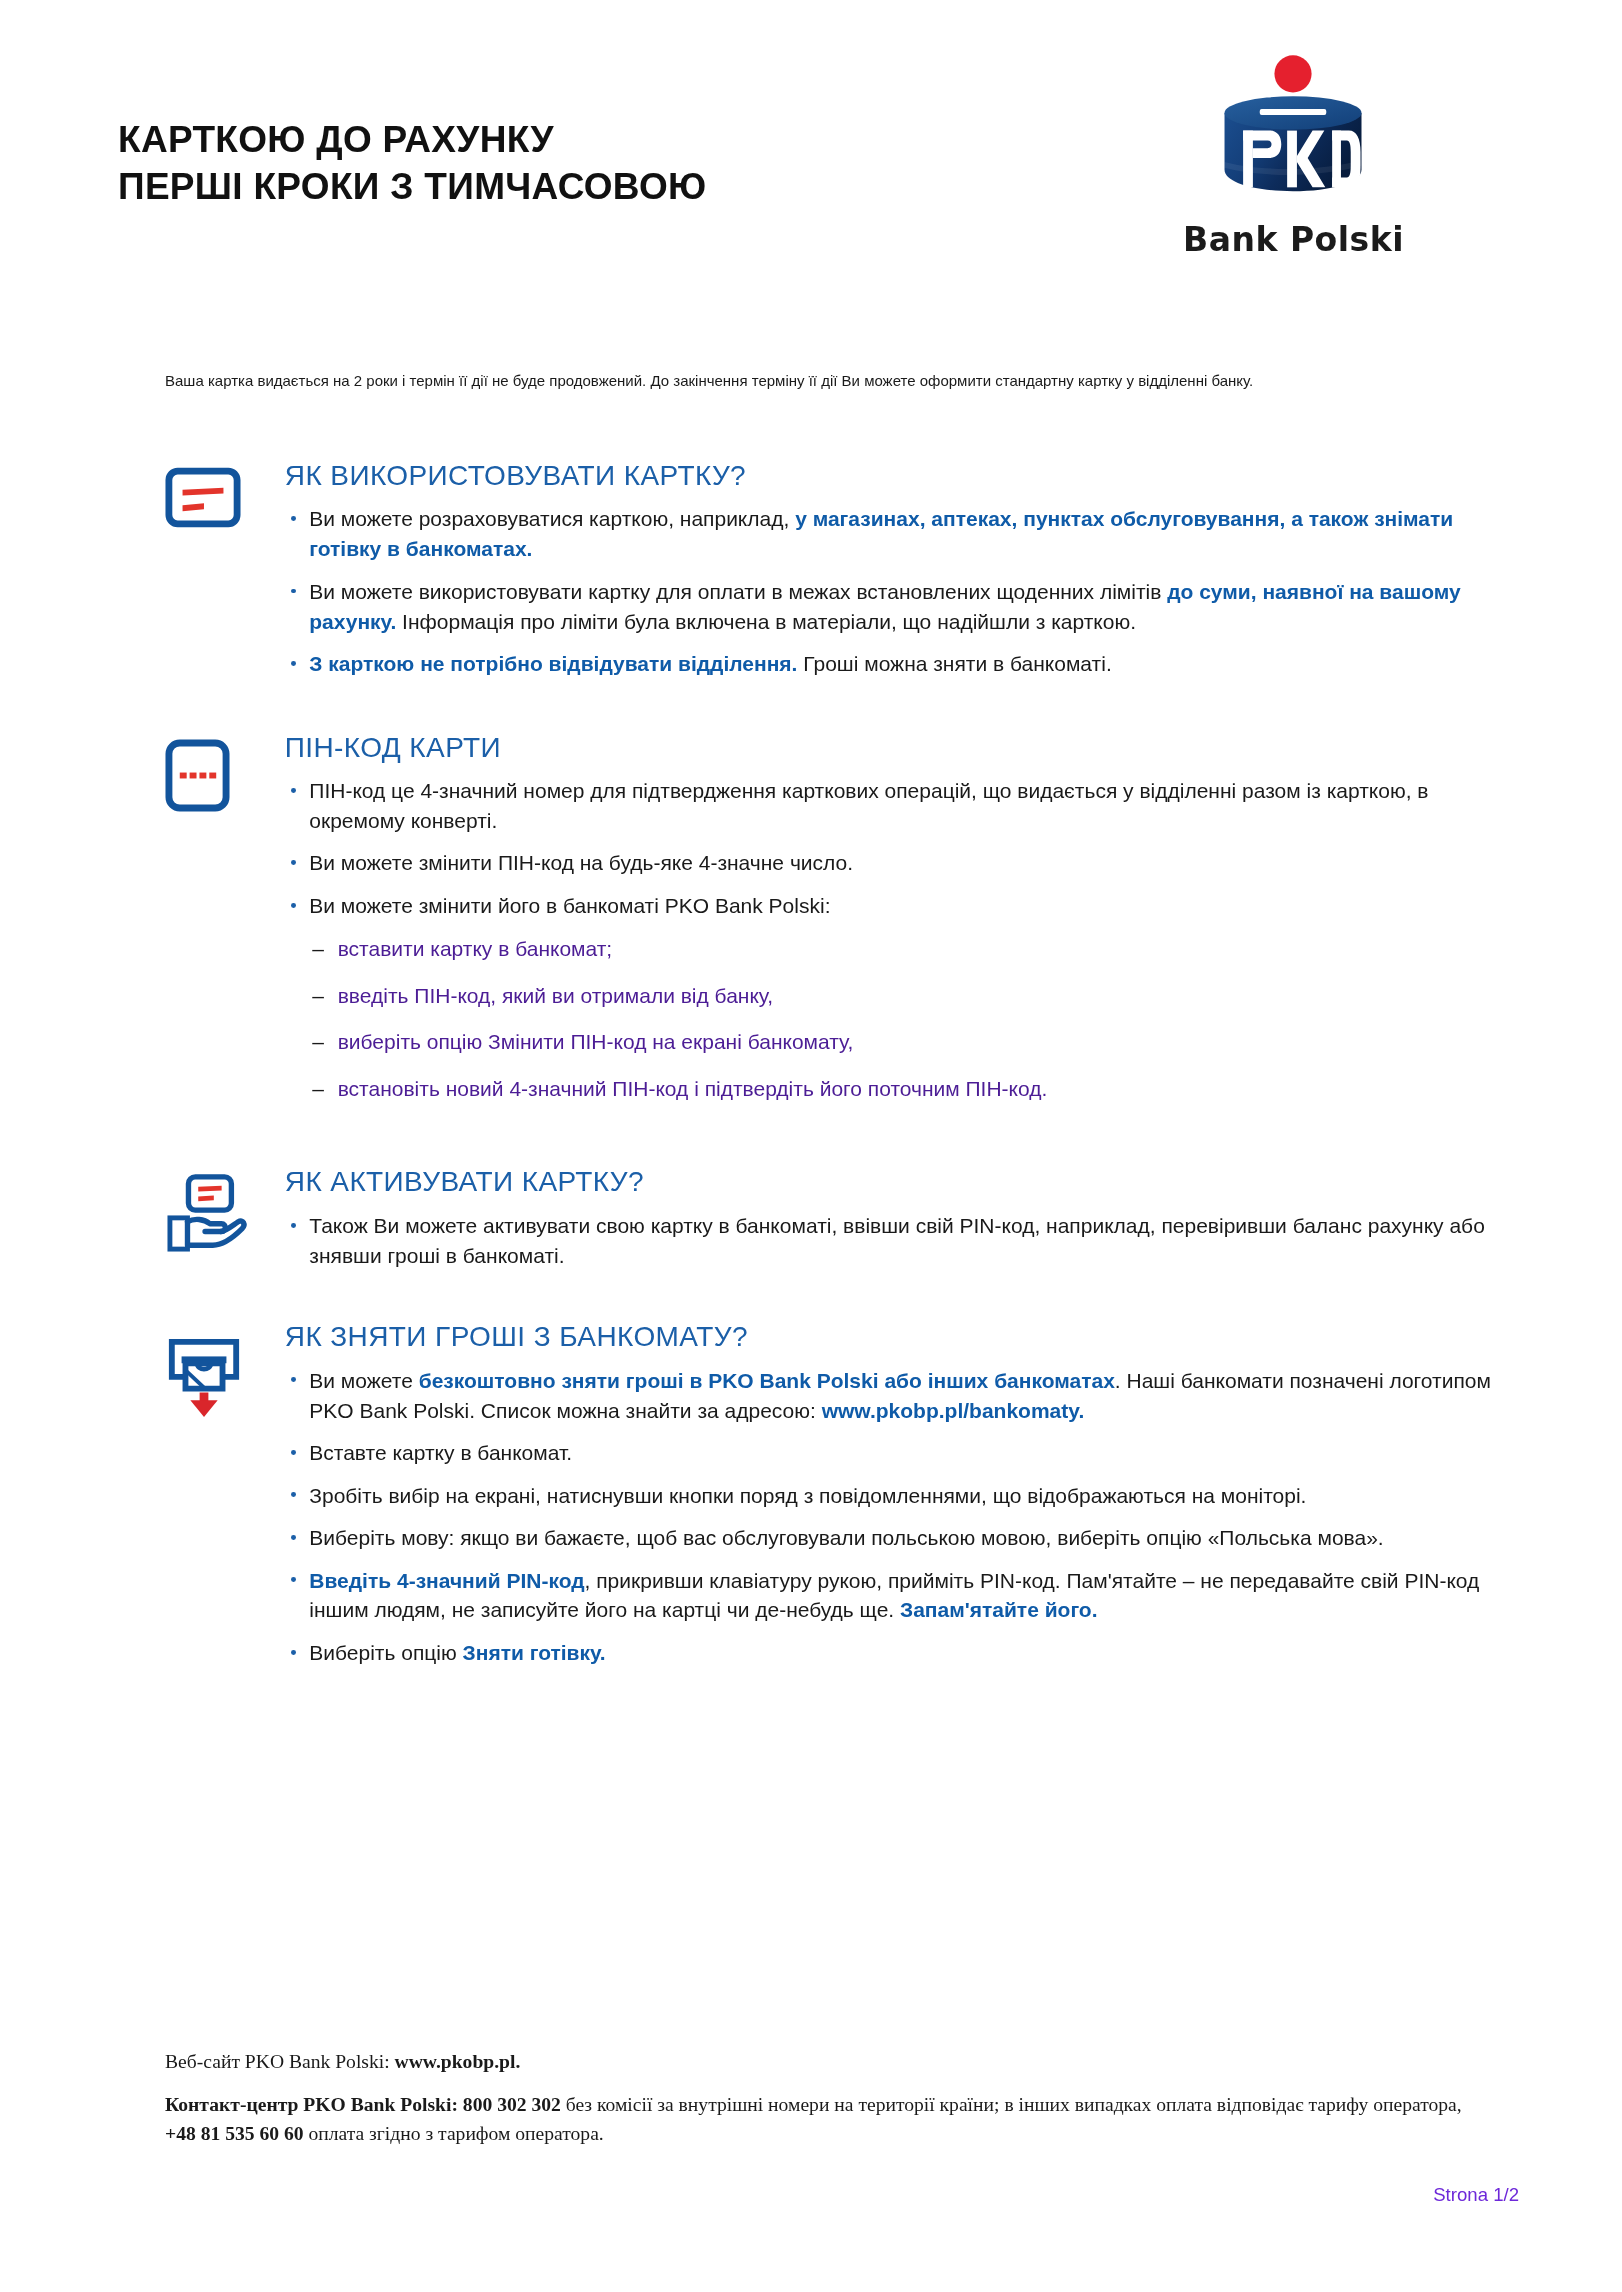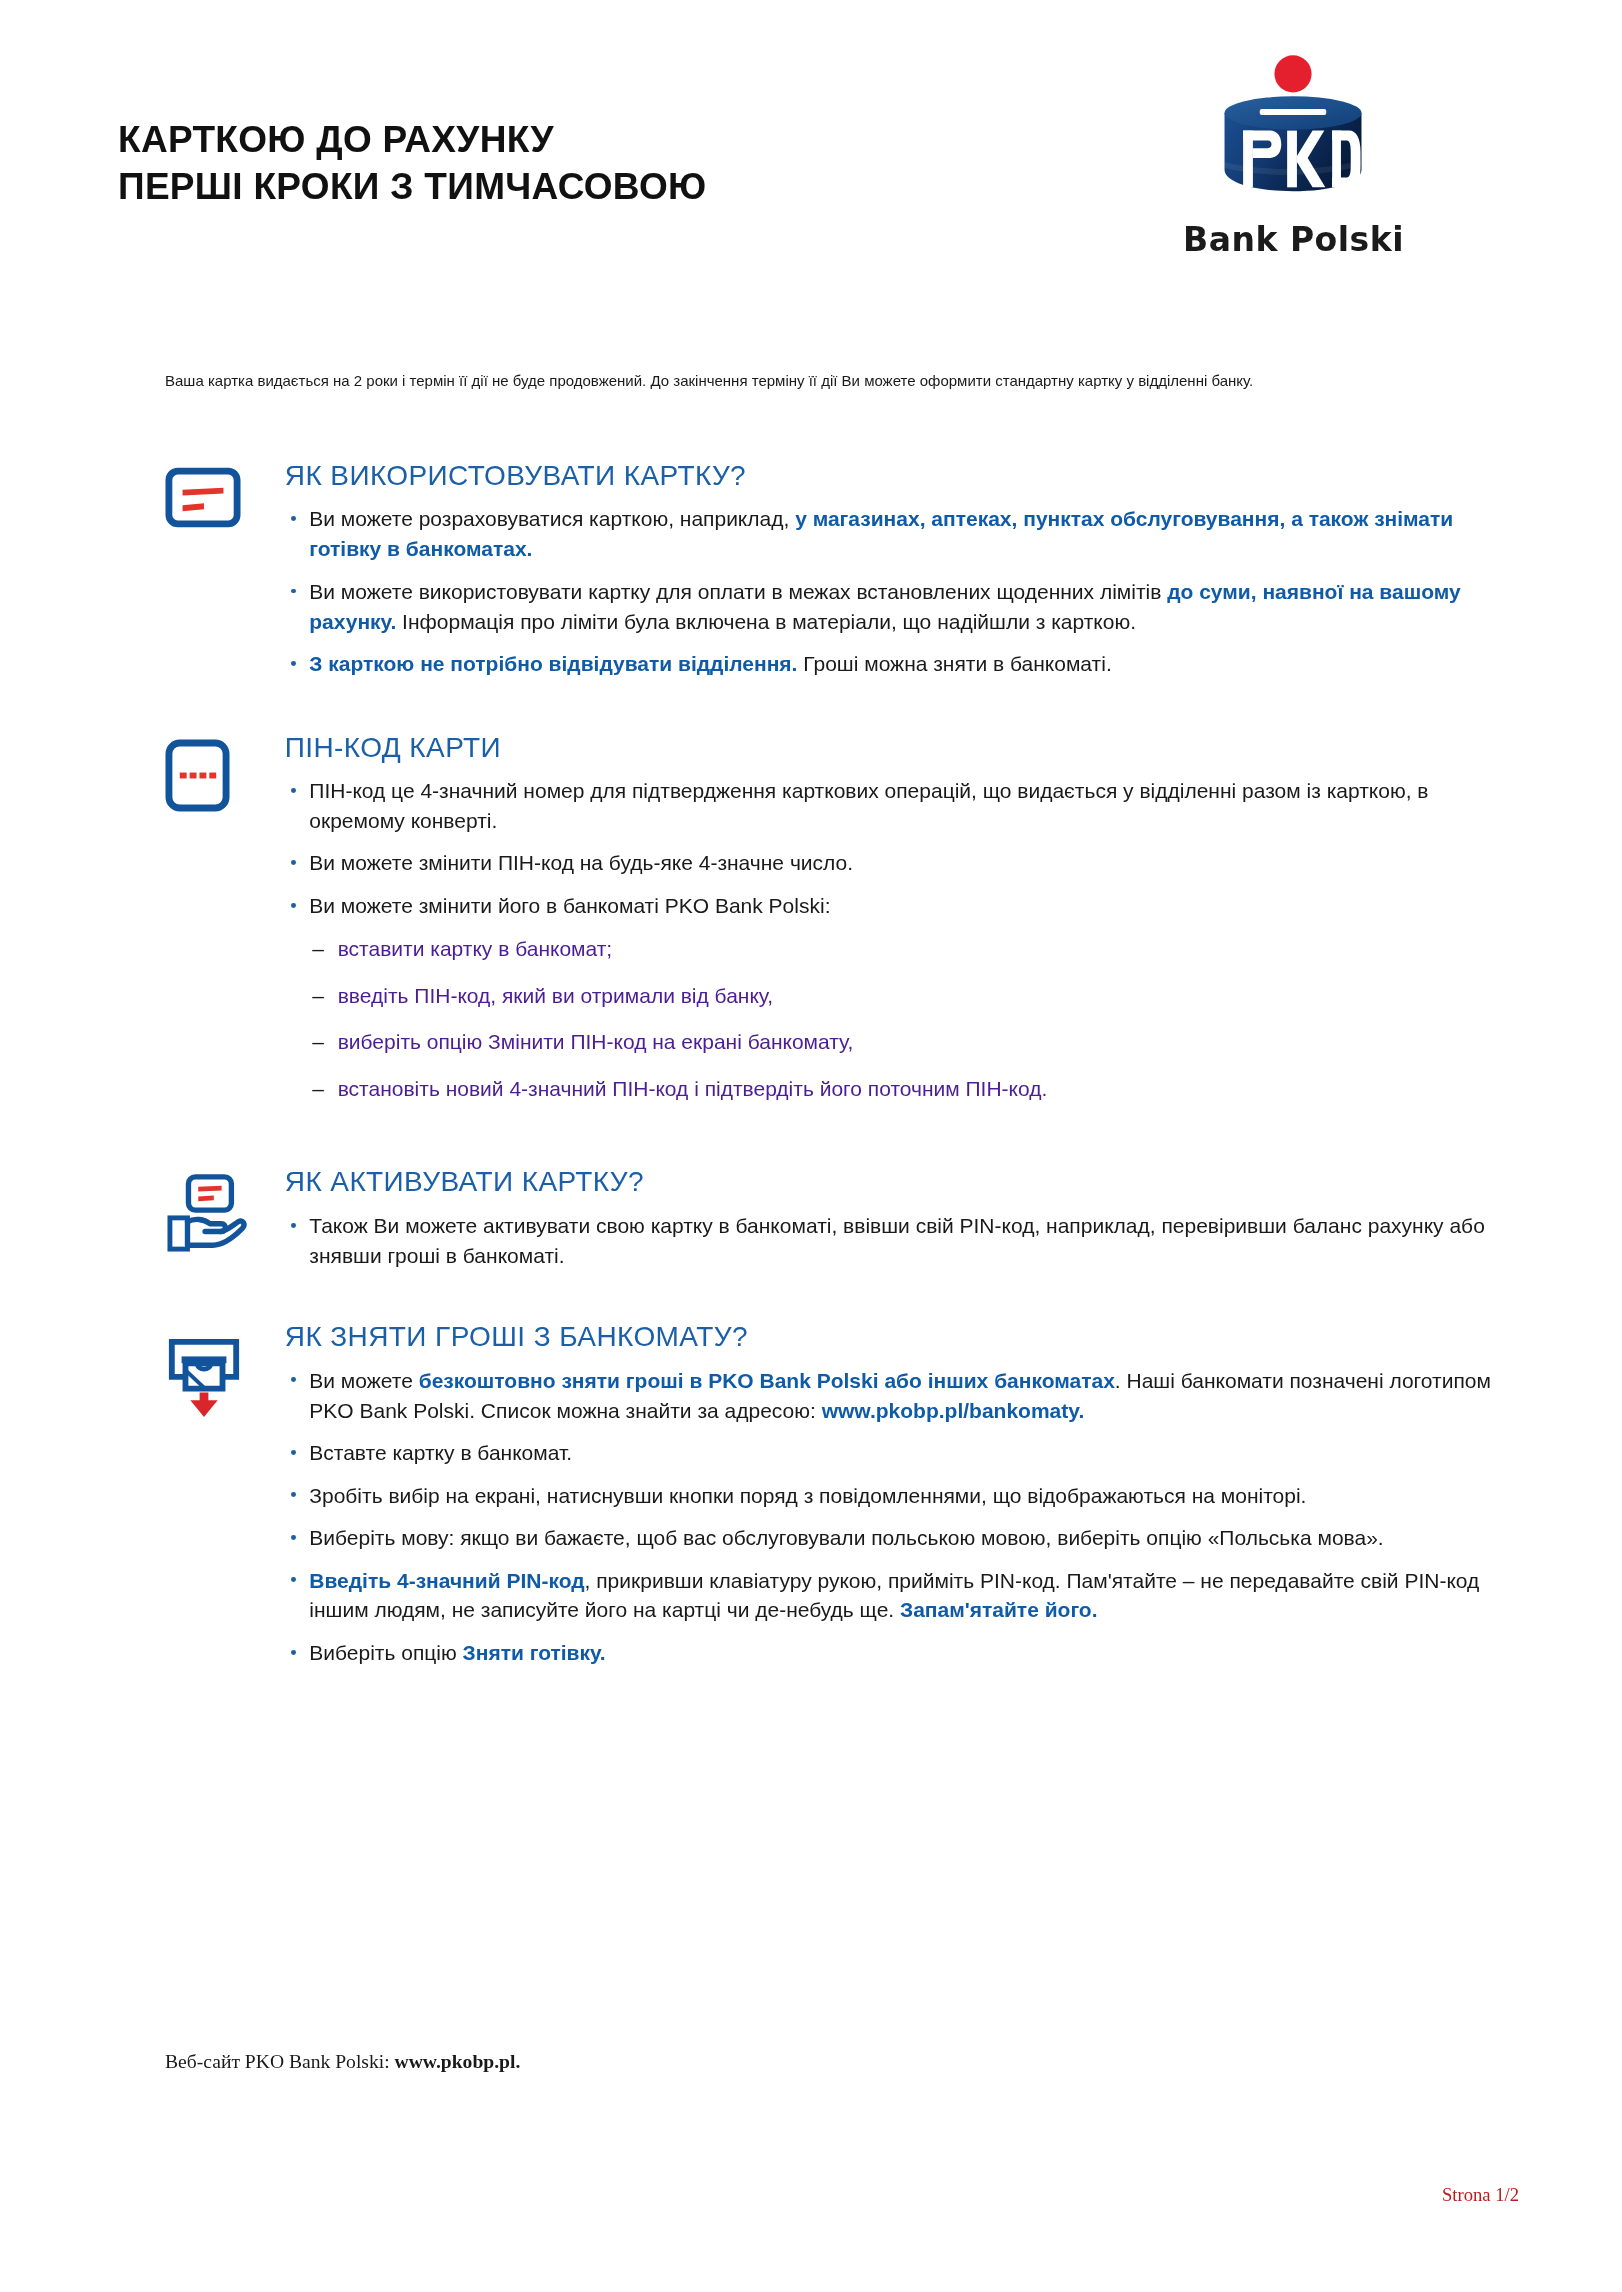--- a/index.html
+++ b/index.html
@@ -146,22 +146,22 @@
     color: #1a1a1a;
   }
   .footer-line1 { font-size: 19.6px; margin-bottom: 15.7px; line-height: 1.35; }
   .footer-line2 { font-size: 19.6px; line-height: 1.45; }
   .footer b { font-weight: bold; }
   .page-num {
     position: absolute;
     right: 103px;
     top: 2184px;
     font-size: 18.6px;
-    color: #b91c1c;
-    font-family: Liberation Serif, serif;
+    color: #6d28d9;
+    font-family: Liberation Sans, sans-serif;
   }
 </style>
 </head>
 <body>
 
 <div class="page">
 
   <div class="header">
     <div class="doc-title">
       <span class="line">КАРТКОЮ ДО РАХУНКУ</span>
@@ -306,18 +306,21 @@
         </ul>
       </div>
     </div>
 
   </div>
 
   <div class="footer">
     <div class="footer-line1">
       <span>Веб-сайт PKO Bank Polski: </span><b>www.pkobp.pl.</b>
     </div>
+    <div class="footer-line2">
+      <b>Контакт-центр PKO Bank Polski: 800 302 302</b><span> без комісії за внутрішні номери на території країни; в інших випадках оплата відповідає тарифу оператора, </span><b>+48 81 535 60 60</b><span> оплата згідно з тарифом оператора.</span>
+    </div>
   </div>
 
   <div class="page-num">Strona 1/2</div>
 
 </div>
 
 
 </body></html>

